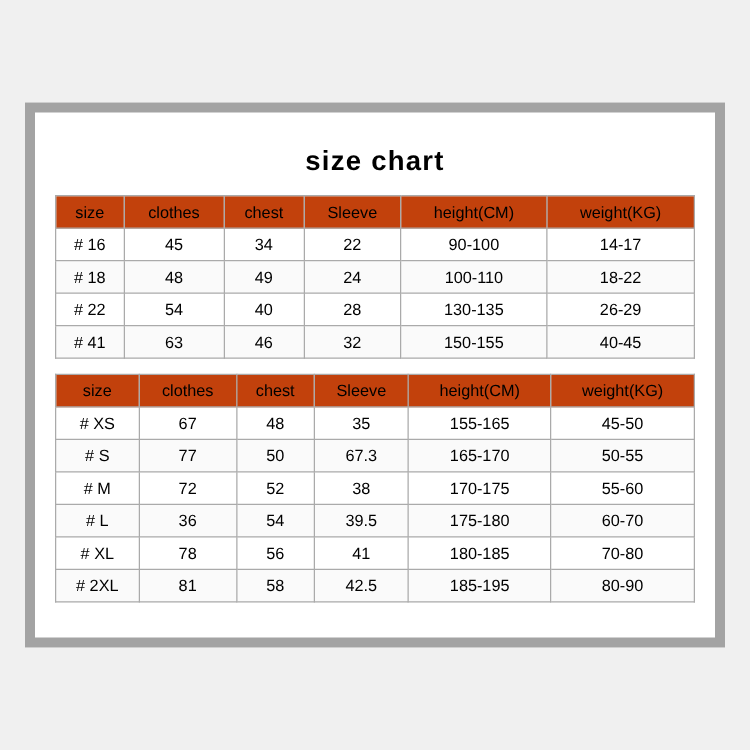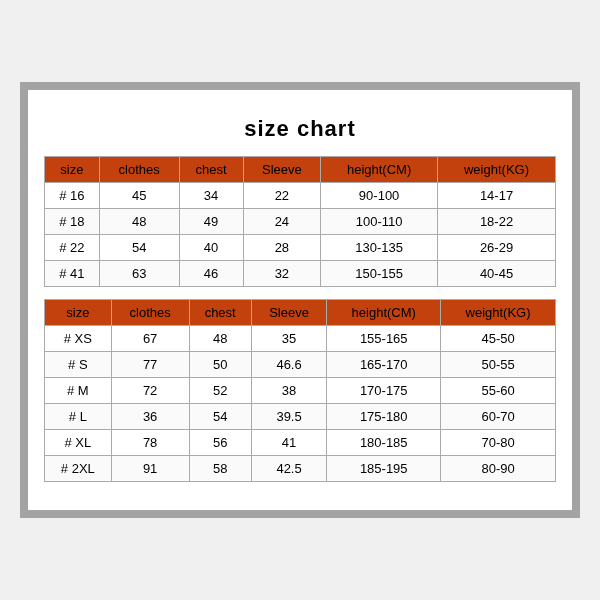--- a/index.html
+++ b/index.html
@@ -118,21 +118,21 @@
           <td>67</td>
           <td>48</td>
           <td>35</td>
           <td>155-165</td>
           <td>45-50</td>
         </tr>
         <tr>
           <td># S</td>
           <td>77</td>
           <td>50</td>
-          <td>46.6</td>
+          <td>67.3</td>
           <td>165-170</td>
           <td>50-55</td>
         </tr>
         <tr>
           <td># M</td>
           <td>72</td>
           <td>52</td>
           <td>38</td>
           <td>170-175</td>
           <td>55-60</td>
@@ -148,21 +148,21 @@
         <tr>
           <td># XL</td>
           <td>78</td>
           <td>56</td>
           <td>41</td>
           <td>180-185</td>
           <td>70-80</td>
         </tr>
         <tr>
           <td># 2XL</td>
-          <td>91</td>
+          <td>81</td>
           <td>58</td>
           <td>42.5</td>
           <td>185-195</td>
           <td>80-90</td>
         </tr>
       </tbody>
   </table>
 </div>
 
 </body></html>

